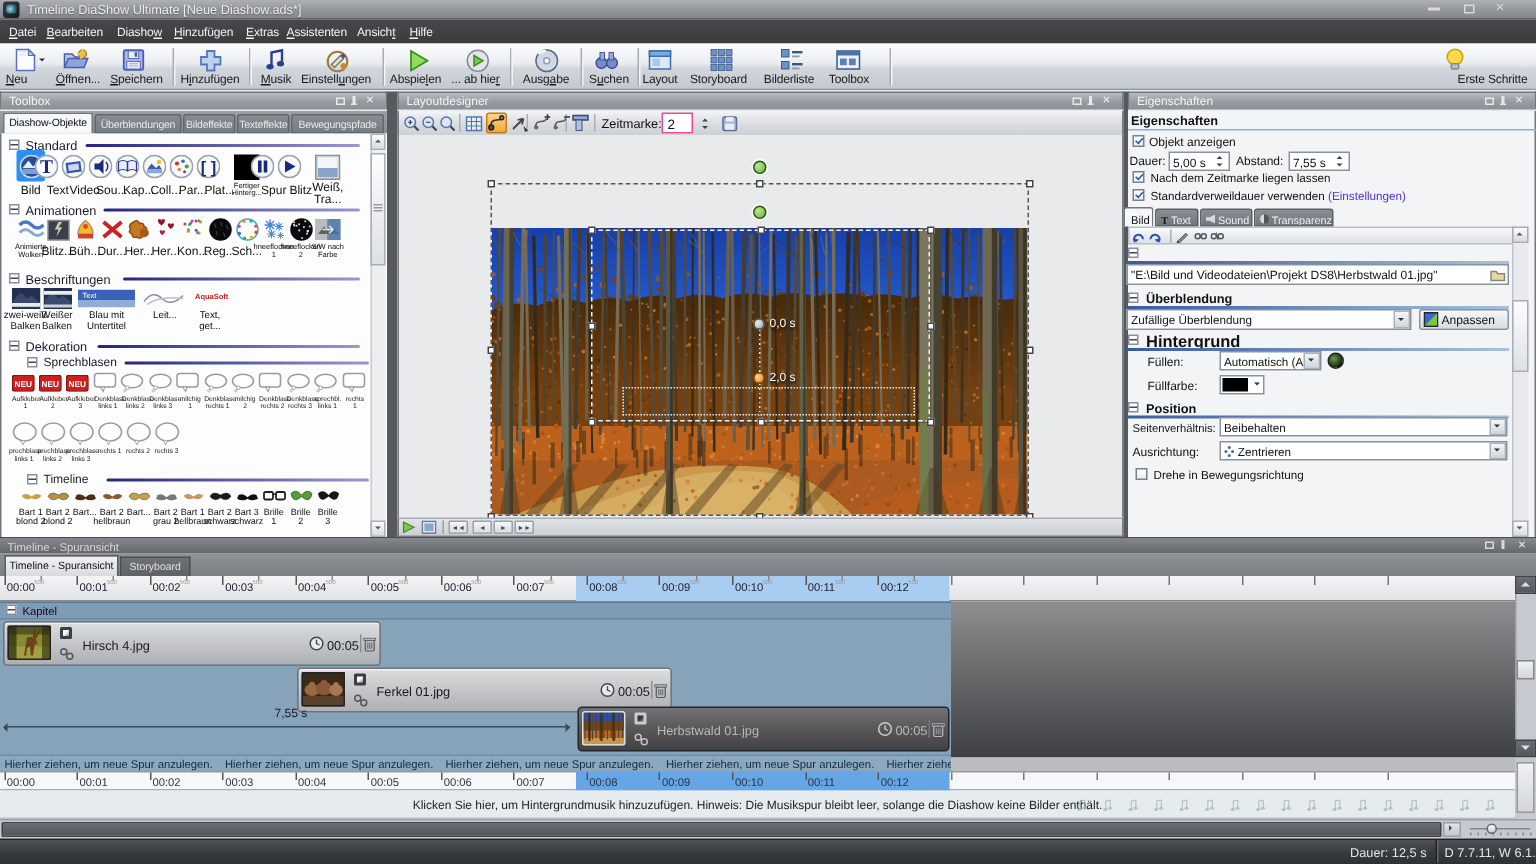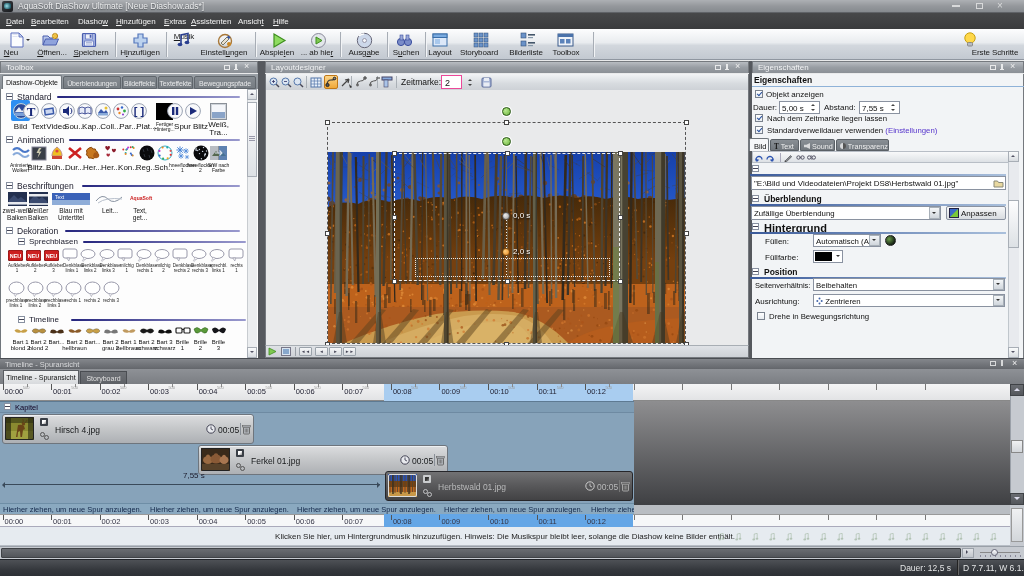--- a/index.html
+++ b/index.html
@@ -1,21 +1,21 @@
 <!DOCTYPE html>
 <html><head><meta charset="utf-8"><title>AquaSoft DiaShow</title><style>
 html,body{margin:0;padding:0;width:1024px;height:576px;overflow:hidden;
 font-family:"Liberation Sans",sans-serif;background:#e9eaeb;}
 *{box-sizing:border-box;}
 </style></head>
 <body>
 <div style="position:absolute;left:0;top:0;width:1024px;height:13px;background:linear-gradient(#adb0b4,#95989c 50%,#868a8f);border-bottom:1px solid #5f6267;"></div>
 <div style="position:absolute;left:2px;top:1px;width:11px;height:11px;background:linear-gradient(135deg,#3a3d42,#17191c);border-radius:2px;"></div>
 <div style="position:absolute;left:4px;top:3px;width:7px;height:6px;background:radial-gradient(circle at 40% 50%,#9adfe8,#26606e 70%);border-radius:2px;"></div>
-<div style="position:absolute;left:18px;top:1px;width:400px;height:11px;font-size:8.5px;color:#ecedee;text-shadow:0 1px 1px #55585c;">AquaSoft DiaShow Ultimate [Neue Diashow.ads*]</div>
+<div style="position:absolute;left:18px;top:1px;width:400px;height:11px;font-size:8.5px;color:#ecedee;text-shadow:0 1px 1px #55585c;">Timeline DiaShow Ultimate [Neue Diashow.ads*]</div>
 <div style="position:absolute;left:952px;top:5px;width:8px;height:2px;background:#d8d9da;"></div>
 <div style="position:absolute;left:976px;top:3px;width:7px;height:6px;border:1px solid #d8d9da;"></div>
 <div style="position:absolute;left:997px;top:1px;width:10px;height:10px;font-size:10px;color:#d8d9da;line-height:10px;">×</div>
 <div style="position:absolute;left:0;top:13px;width:1024px;height:16px;background:linear-gradient(#47484a,#3a3b3d);"></div>
 <div style="position:absolute;left:6px;top:16.5px;height:11px;font-size:8px;letter-spacing:-0.1px;color:#f2f2f2;"><u>D</u>atei</div>
 <div style="position:absolute;left:31px;top:16.5px;height:11px;font-size:8px;letter-spacing:-0.1px;color:#f2f2f2;"><u>B</u>earbeiten</div>
 <div style="position:absolute;left:78px;top:16.5px;height:11px;font-size:8px;letter-spacing:-0.1px;color:#f2f2f2;">Diasho<u>w</u></div>
 <div style="position:absolute;left:116px;top:16.5px;height:11px;font-size:8px;letter-spacing:-0.1px;color:#f2f2f2;"><u>H</u>inzufügen</div>
 <div style="position:absolute;left:164px;top:16.5px;height:11px;font-size:8px;letter-spacing:-0.1px;color:#f2f2f2;"><u>E</u>xtras</div>
 <div style="position:absolute;left:191px;top:16.5px;height:11px;font-size:8px;letter-spacing:-0.1px;color:#f2f2f2;"><u>A</u>ssistenten</div>
@@ -33,21 +33,21 @@
 <div style="position:absolute;left:387px;top:32px;width:1px;height:25px;background:#a7adb5;"></div>
 <div style="position:absolute;left:388px;top:32px;width:1px;height:25px;background:#f2f4f6;"></div>
 <div style="position:absolute;left:425px;top:32px;width:1px;height:25px;background:#a7adb5;"></div>
 <div style="position:absolute;left:426px;top:32px;width:1px;height:25px;background:#f2f4f6;"></div>
 <div style="position:absolute;left:593px;top:32px;width:1px;height:25px;background:#a7adb5;"></div>
 <div style="position:absolute;left:594px;top:32px;width:1px;height:25px;background:#f2f4f6;"></div>
 <div style="position:absolute;left:-24px;top:48px;width:70px;height:10px;font-size:8px;letter-spacing:-0.1px;color:#1a1a1a;text-align:center;white-space:nowrap;"><u>N</u>eu</div>
 <div style="position:absolute;left:17px;top:48px;width:70px;height:10px;font-size:8px;letter-spacing:-0.1px;color:#1a1a1a;text-align:center;white-space:nowrap;"><u>Ö</u>ffnen...</div>
 <div style="position:absolute;left:56px;top:48px;width:70px;height:10px;font-size:8px;letter-spacing:-0.1px;color:#1a1a1a;text-align:center;white-space:nowrap;"><u>S</u>peichern</div>
 <div style="position:absolute;left:105px;top:48px;width:70px;height:10px;font-size:8px;letter-spacing:-0.1px;color:#1a1a1a;text-align:center;white-space:nowrap;">H<u>i</u>nzufügen</div>
-<div style="position:absolute;left:149px;top:32px;width:70px;height:10px;font-size:8px;letter-spacing:-0.1px;color:#1a1a1a;text-align:center;white-space:nowrap;"><u>M</u>usik</div>
+<div style="position:absolute;left:149px;top:48px;width:70px;height:10px;font-size:8px;letter-spacing:-0.1px;color:#1a1a1a;text-align:center;white-space:nowrap;"><u>M</u>usik</div>
 <div style="position:absolute;left:189px;top:48px;width:70px;height:10px;font-size:8px;letter-spacing:-0.1px;color:#1a1a1a;text-align:center;white-space:nowrap;">Einstell<u>u</u>ngen</div>
 <div style="position:absolute;left:242px;top:48px;width:70px;height:10px;font-size:8px;letter-spacing:-0.1px;color:#1a1a1a;text-align:center;white-space:nowrap;">Abspie<u>l</u>en</div>
 <div style="position:absolute;left:282px;top:48px;width:70px;height:10px;font-size:8px;letter-spacing:-0.1px;color:#1a1a1a;text-align:center;white-space:nowrap;">... ab hie<u>r</u></div>
 <div style="position:absolute;left:329px;top:48px;width:70px;height:10px;font-size:8px;letter-spacing:-0.1px;color:#1a1a1a;text-align:center;white-space:nowrap;">Ausg<u>a</u>be</div>
 <div style="position:absolute;left:371px;top:48px;width:70px;height:10px;font-size:8px;letter-spacing:-0.1px;color:#1a1a1a;text-align:center;white-space:nowrap;">S<u>u</u>chen</div>
 <div style="position:absolute;left:405px;top:48px;width:70px;height:10px;font-size:8px;letter-spacing:-0.1px;color:#1a1a1a;text-align:center;white-space:nowrap;">Layout</div>
 <div style="position:absolute;left:444px;top:48px;width:70px;height:10px;font-size:8px;letter-spacing:-0.1px;color:#1a1a1a;text-align:center;white-space:nowrap;">Storyboard</div>
 <div style="position:absolute;left:491px;top:48px;width:70px;height:10px;font-size:8px;letter-spacing:-0.1px;color:#1a1a1a;text-align:center;white-space:nowrap;">Bilderliste</div>
 <div style="position:absolute;left:531px;top:48px;width:70px;height:10px;font-size:8px;letter-spacing:-0.1px;color:#1a1a1a;text-align:center;white-space:nowrap;">Toolbox</div>
 <div style="position:absolute;left:960px;top:48px;width:70px;height:10px;font-size:8px;letter-spacing:-0.1px;color:#1a1a1a;text-align:center;white-space:nowrap;">Erste Schritte</div>

